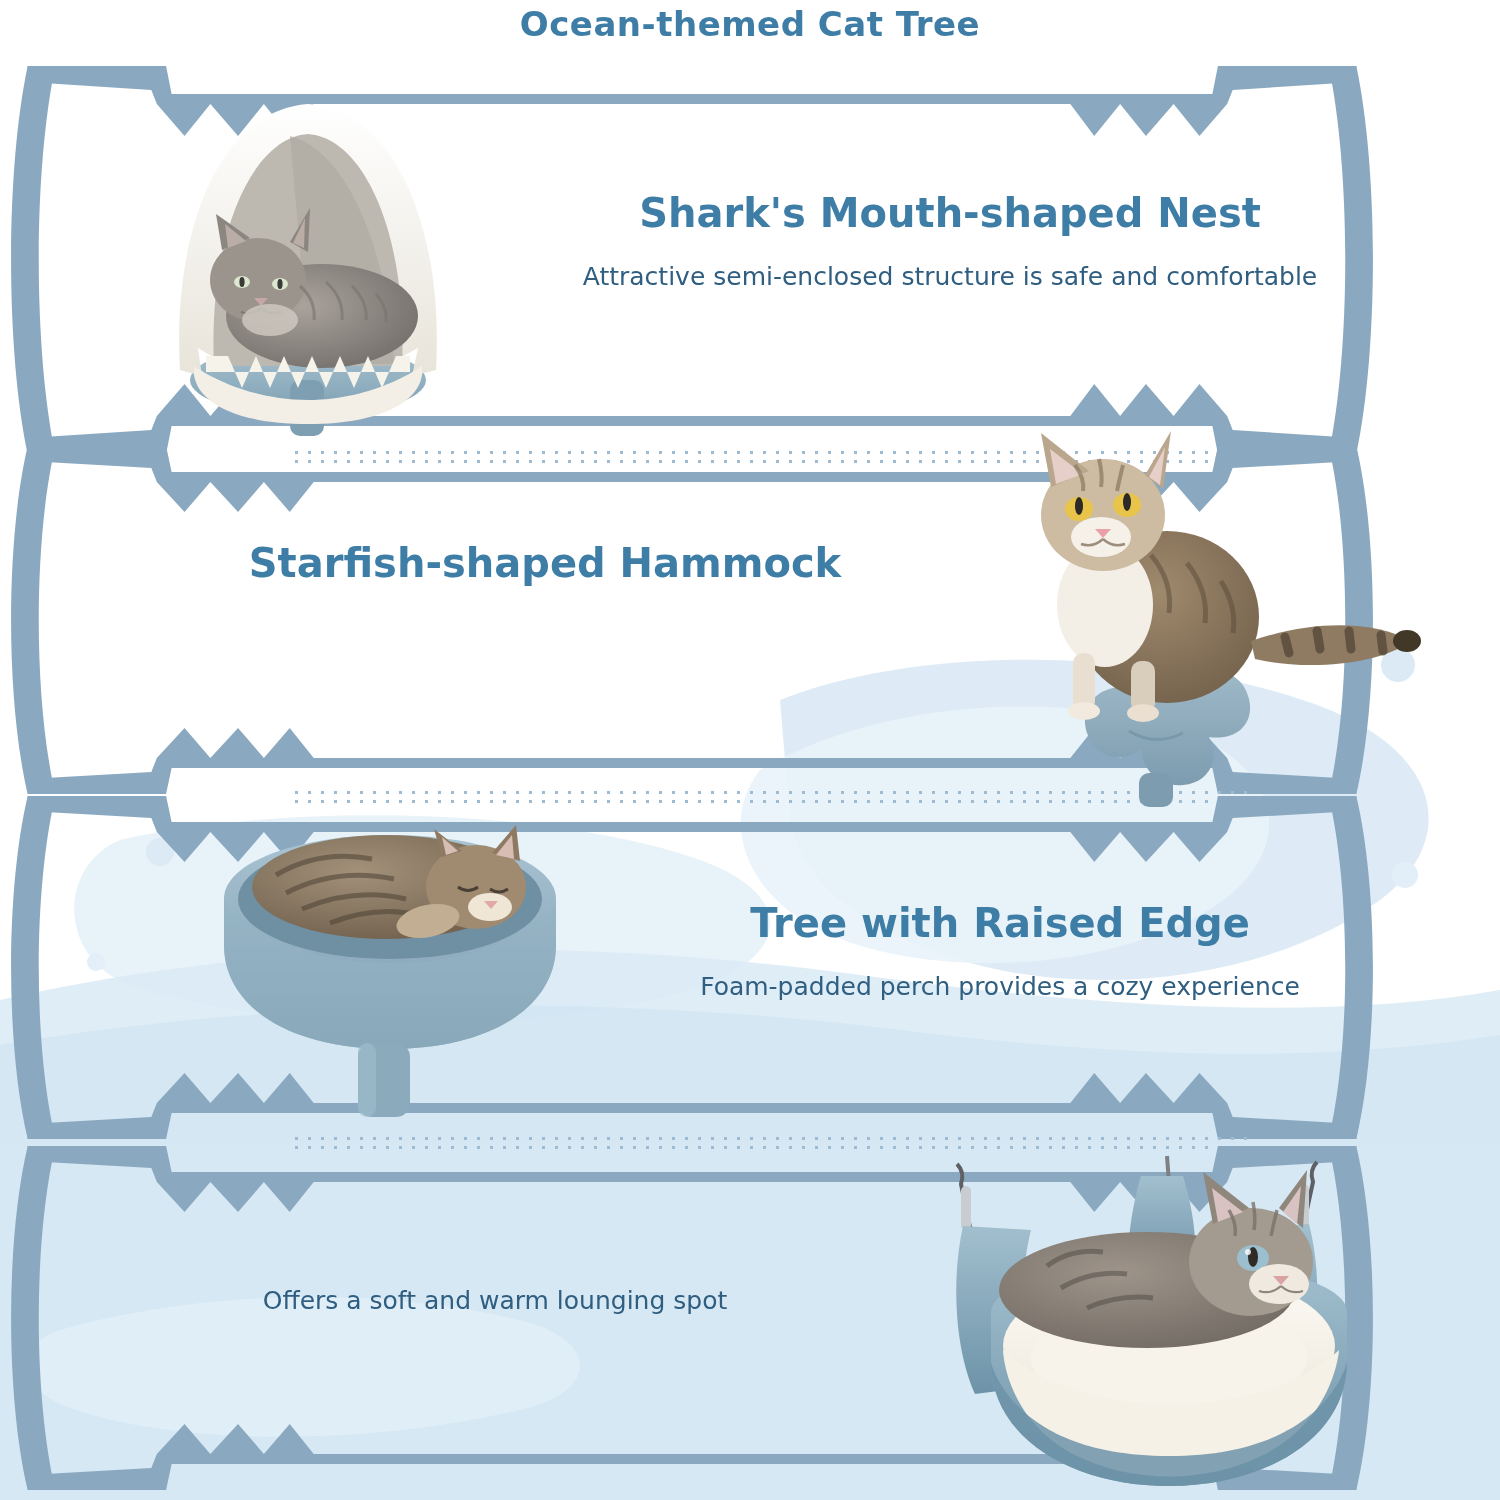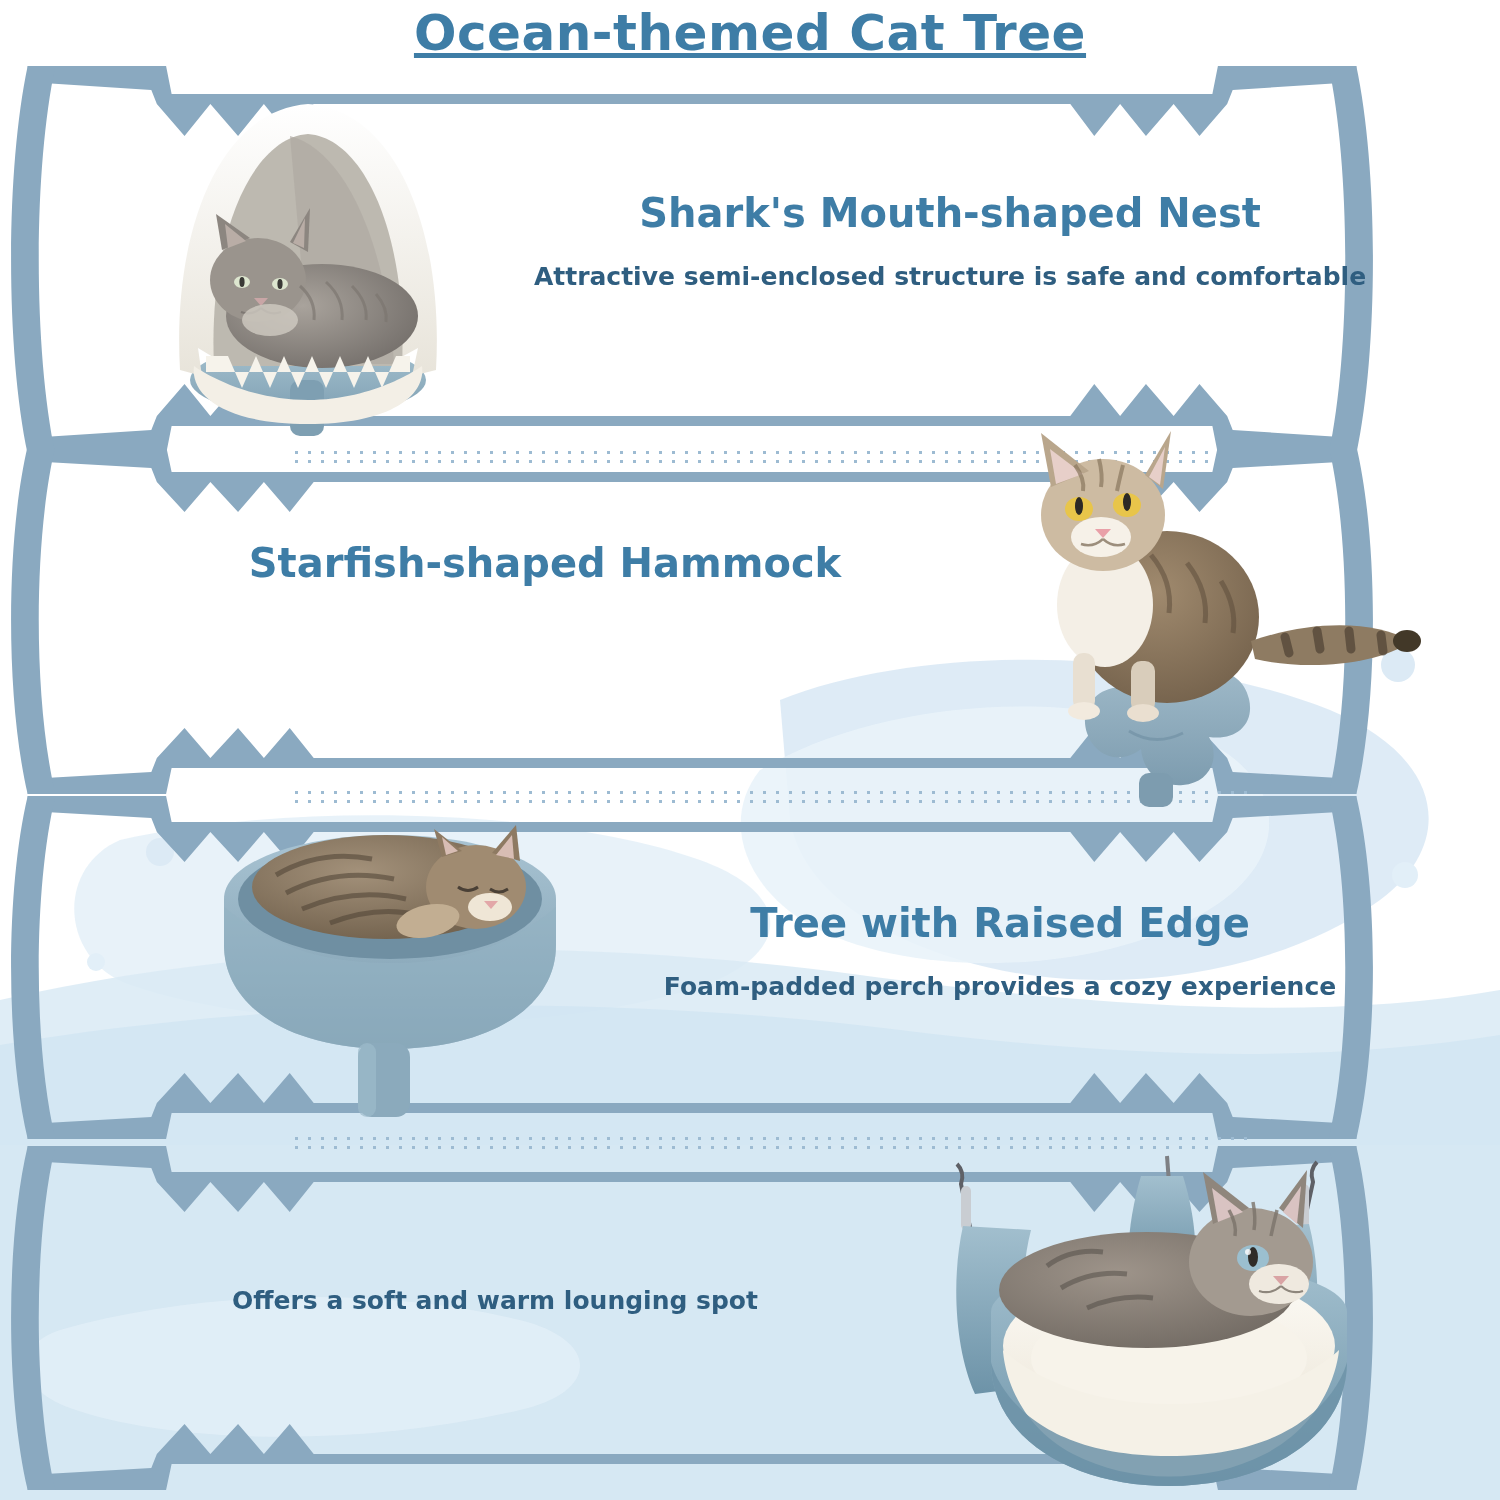--- a/index.html
+++ b/index.html
@@ -18,26 +18,25 @@
 
   
   .bg-layer { position: absolute; inset: 0; overflow: hidden; }
   .bg-layer svg { position: absolute; inset: 0; }
 
   
   .title {
     position: absolute;
     top: 4px; left: 0; width: 1500px;
     text-align: center;
-    font-size: 50px;
+    font-size: 34px;
     font-weight: 700;
     letter-spacing: 0.5px;
     color: #3E7DA6;
     font-family: "DejaVu Sans", sans-serif;
-    text-decoration: underline;
   }
 
   
   .panel { position: absolute; left: 0; width: 1384px; }
 
   
   .frame { position: absolute; inset: 0; pointer-events: none; }
   .frame svg { width: 100%; height: 100%; display: block; }
 
   
@@ -45,21 +44,21 @@
   .txt .head {
     font-size: 40px;
     font-weight: 700;
     color: #3E7DA6;
     white-space: nowrap;
     line-height: 1.15;
   }
   .txt .sub {
     margin-top: 26px;
     font-size: 25px;
-    font-weight: 700;
+    font-weight: 400;
     color: #2F5E80;
     white-space: nowrap;
     line-height: 1.2;
   }
 
   
   .divider { position: absolute; height: 16px; }
   .divider .row {
     position: absolute; left: 0; width: 100%; height: 5px;
     background-image: radial-gradient(circle, #9DBBD2 1.6px, rgba(0,0,0,0) 1.9px);

